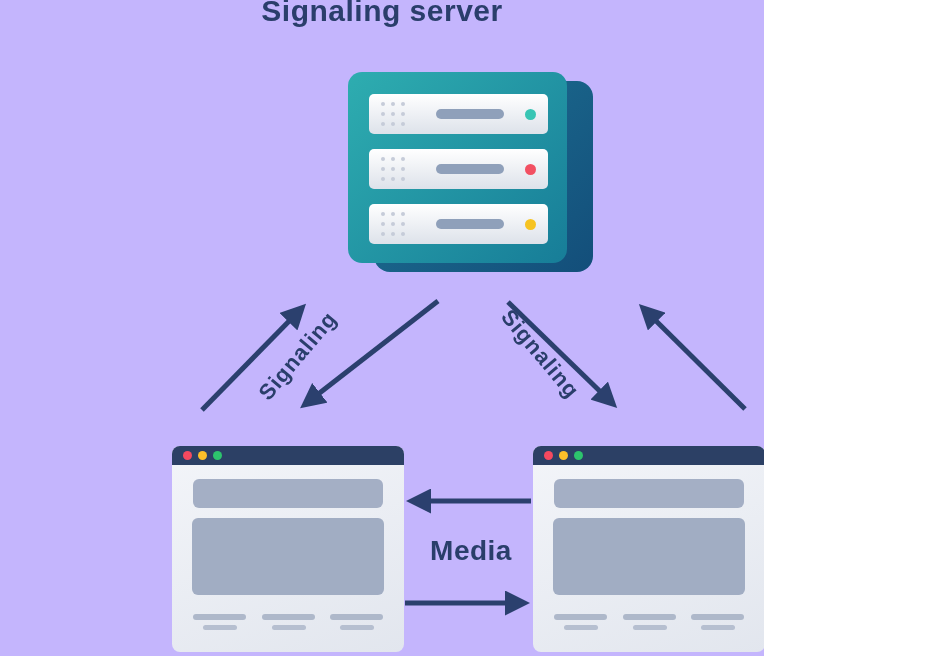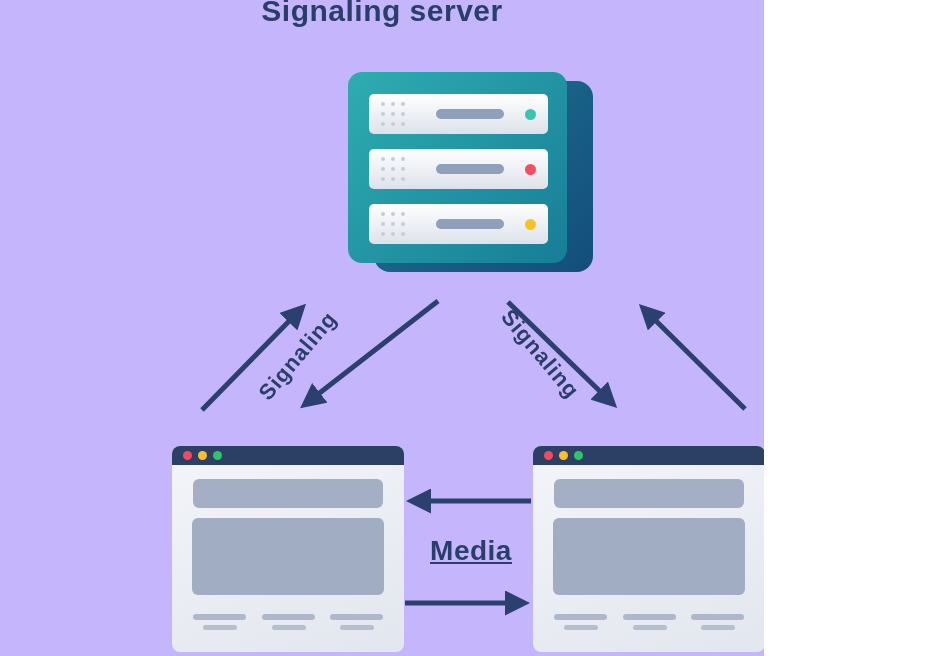--- a/index.html
+++ b/index.html
@@ -50,21 +50,21 @@
   .led{width:11px;height:11px;border-radius:50%;margin-left:auto;margin-right:12px;background:#38c5b4;}
   
   svg.arrows{position:absolute;left:0;top:0;width:936px;height:656px;pointer-events:none;}
   svg.arrows line{stroke:var(--arrow-navy);stroke-width:5;}
   
   .flow-label{
     position:absolute;color:var(--text-navy);font-weight:bold;letter-spacing:1px;white-space:nowrap;
   }
   .sig-left{left:298px;top:356px;font-size:22px;transform:translate(-50%,-50%) rotate(-50deg);}
   .sig-right{left:540px;top:354px;font-size:22px;transform:translate(-50%,-50%) rotate(50deg);}
-  .media-label{left:471px;top:551px;font-size:28px;transform:translate(-50%,-50%);letter-spacing:.5px;text-decoration:underline;}
+  .media-label{left:471px;top:551px;font-size:28px;transform:translate(-50%,-50%);letter-spacing:.5px;}
   
   .browser{
     position:absolute;top:446px;width:232px;height:206px;border-radius:8px;
     background:linear-gradient(160deg,#f3f5f9,#e2e6ee);
   }
   .browser.left{left:172px;}
   .browser.right{left:533px;}
   .titlebar{
     position:absolute;left:0;top:0;width:100%;height:19px;border-radius:8px 8px 0 0;
     background:var(--titlebar);display:flex;align-items:center;

